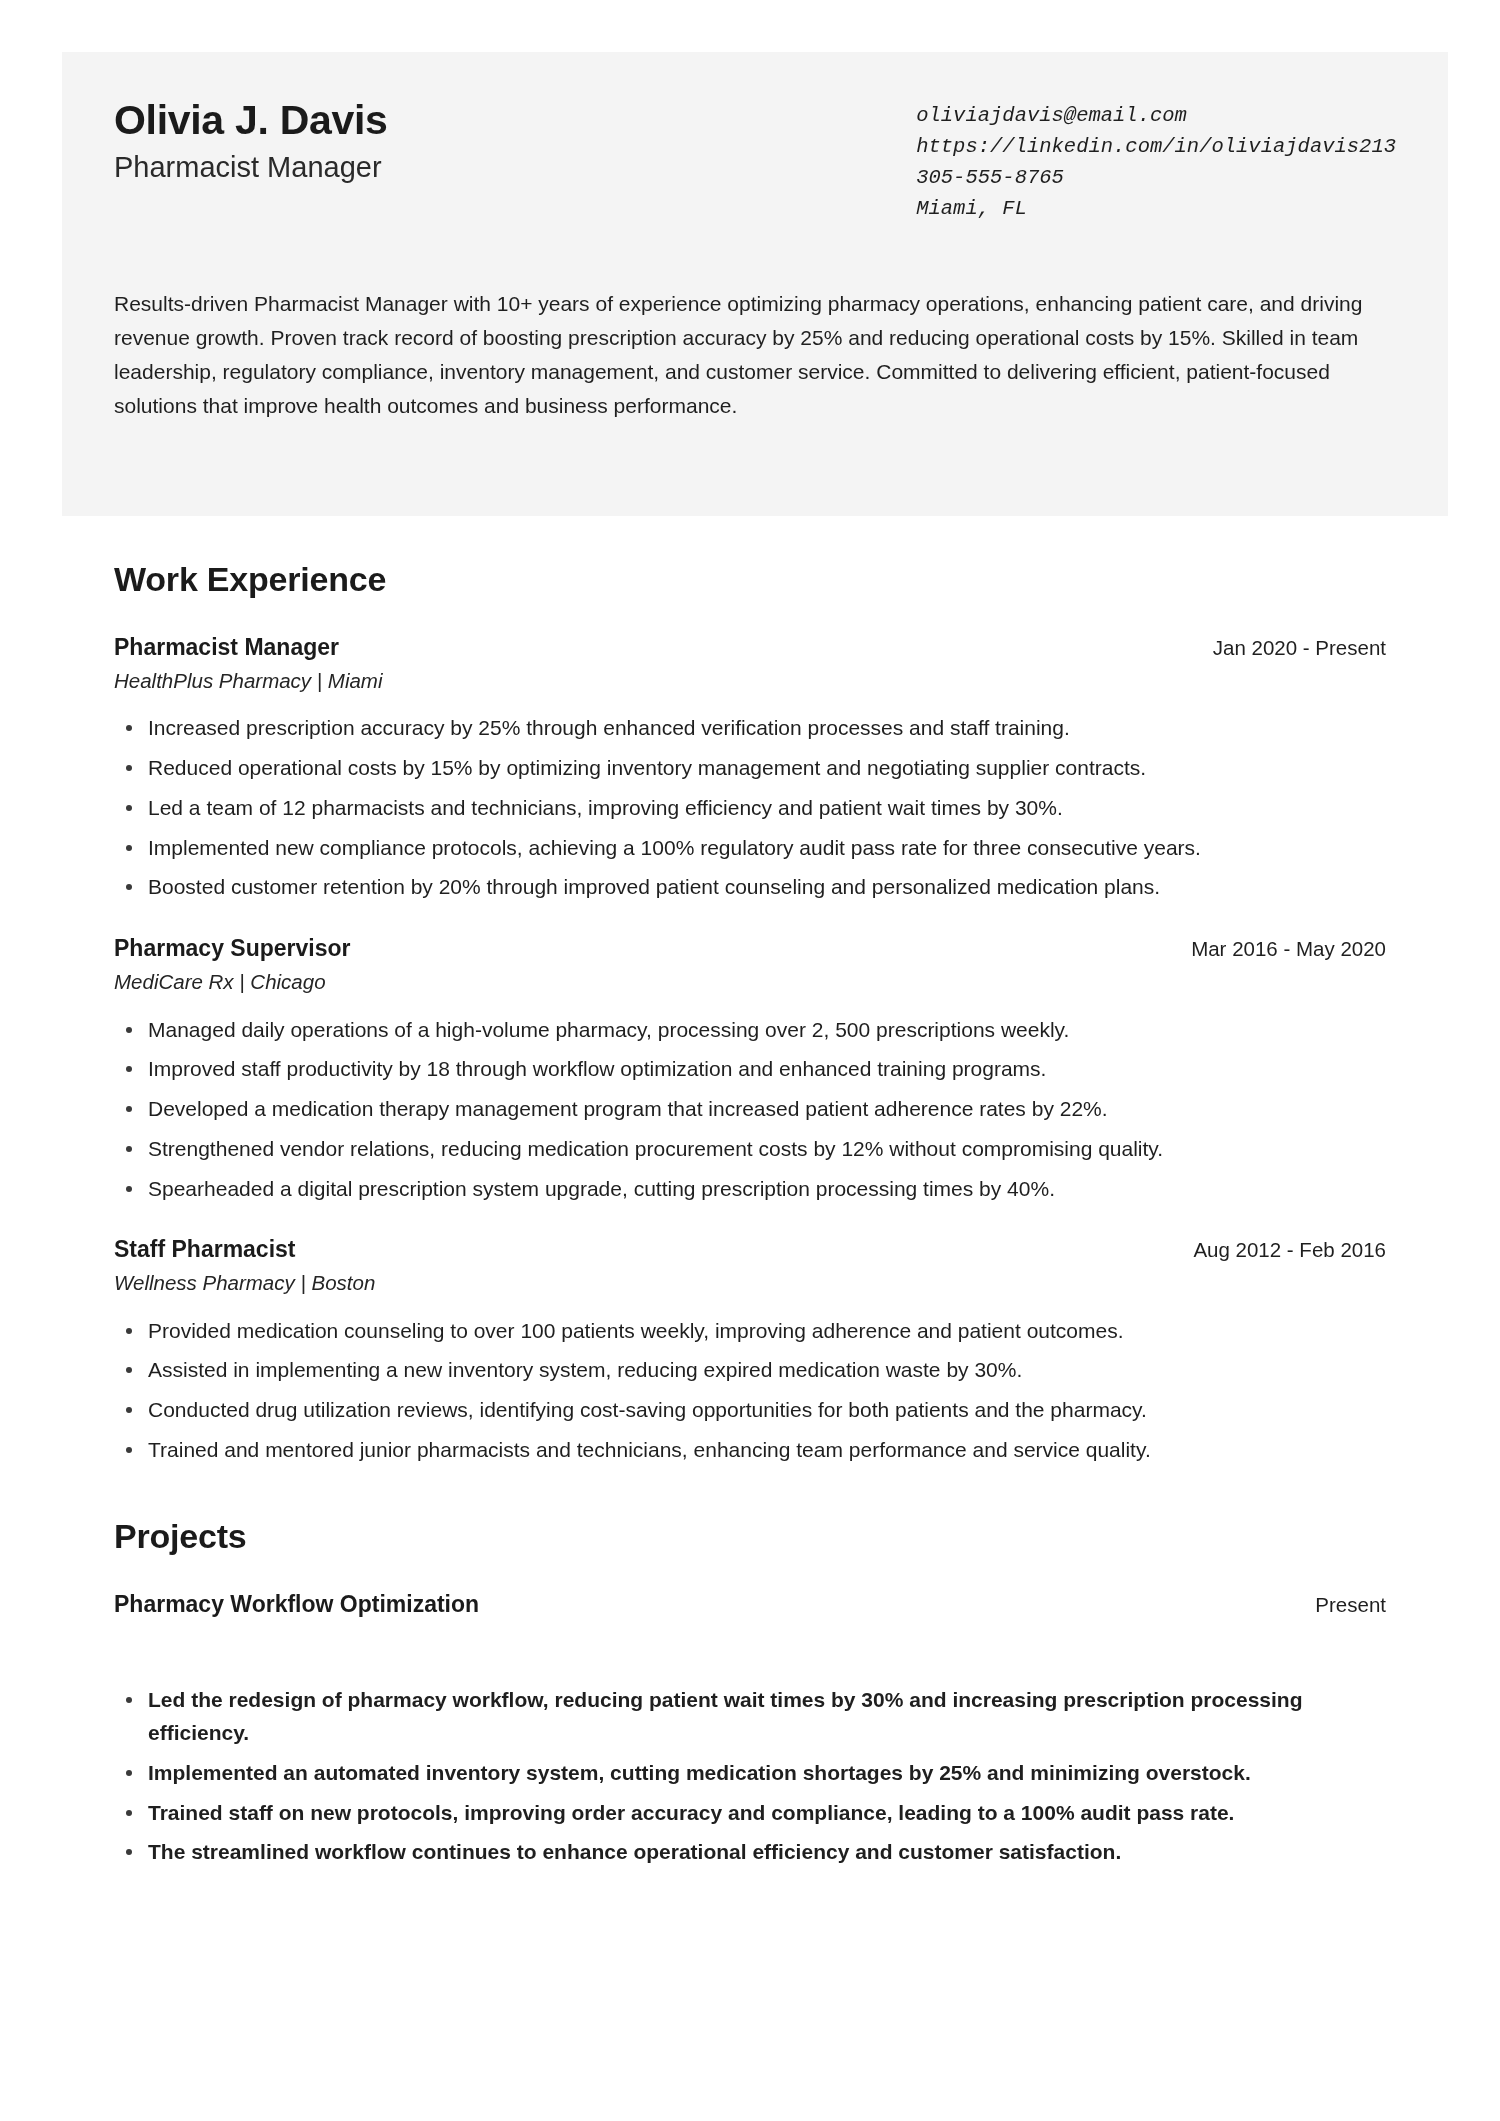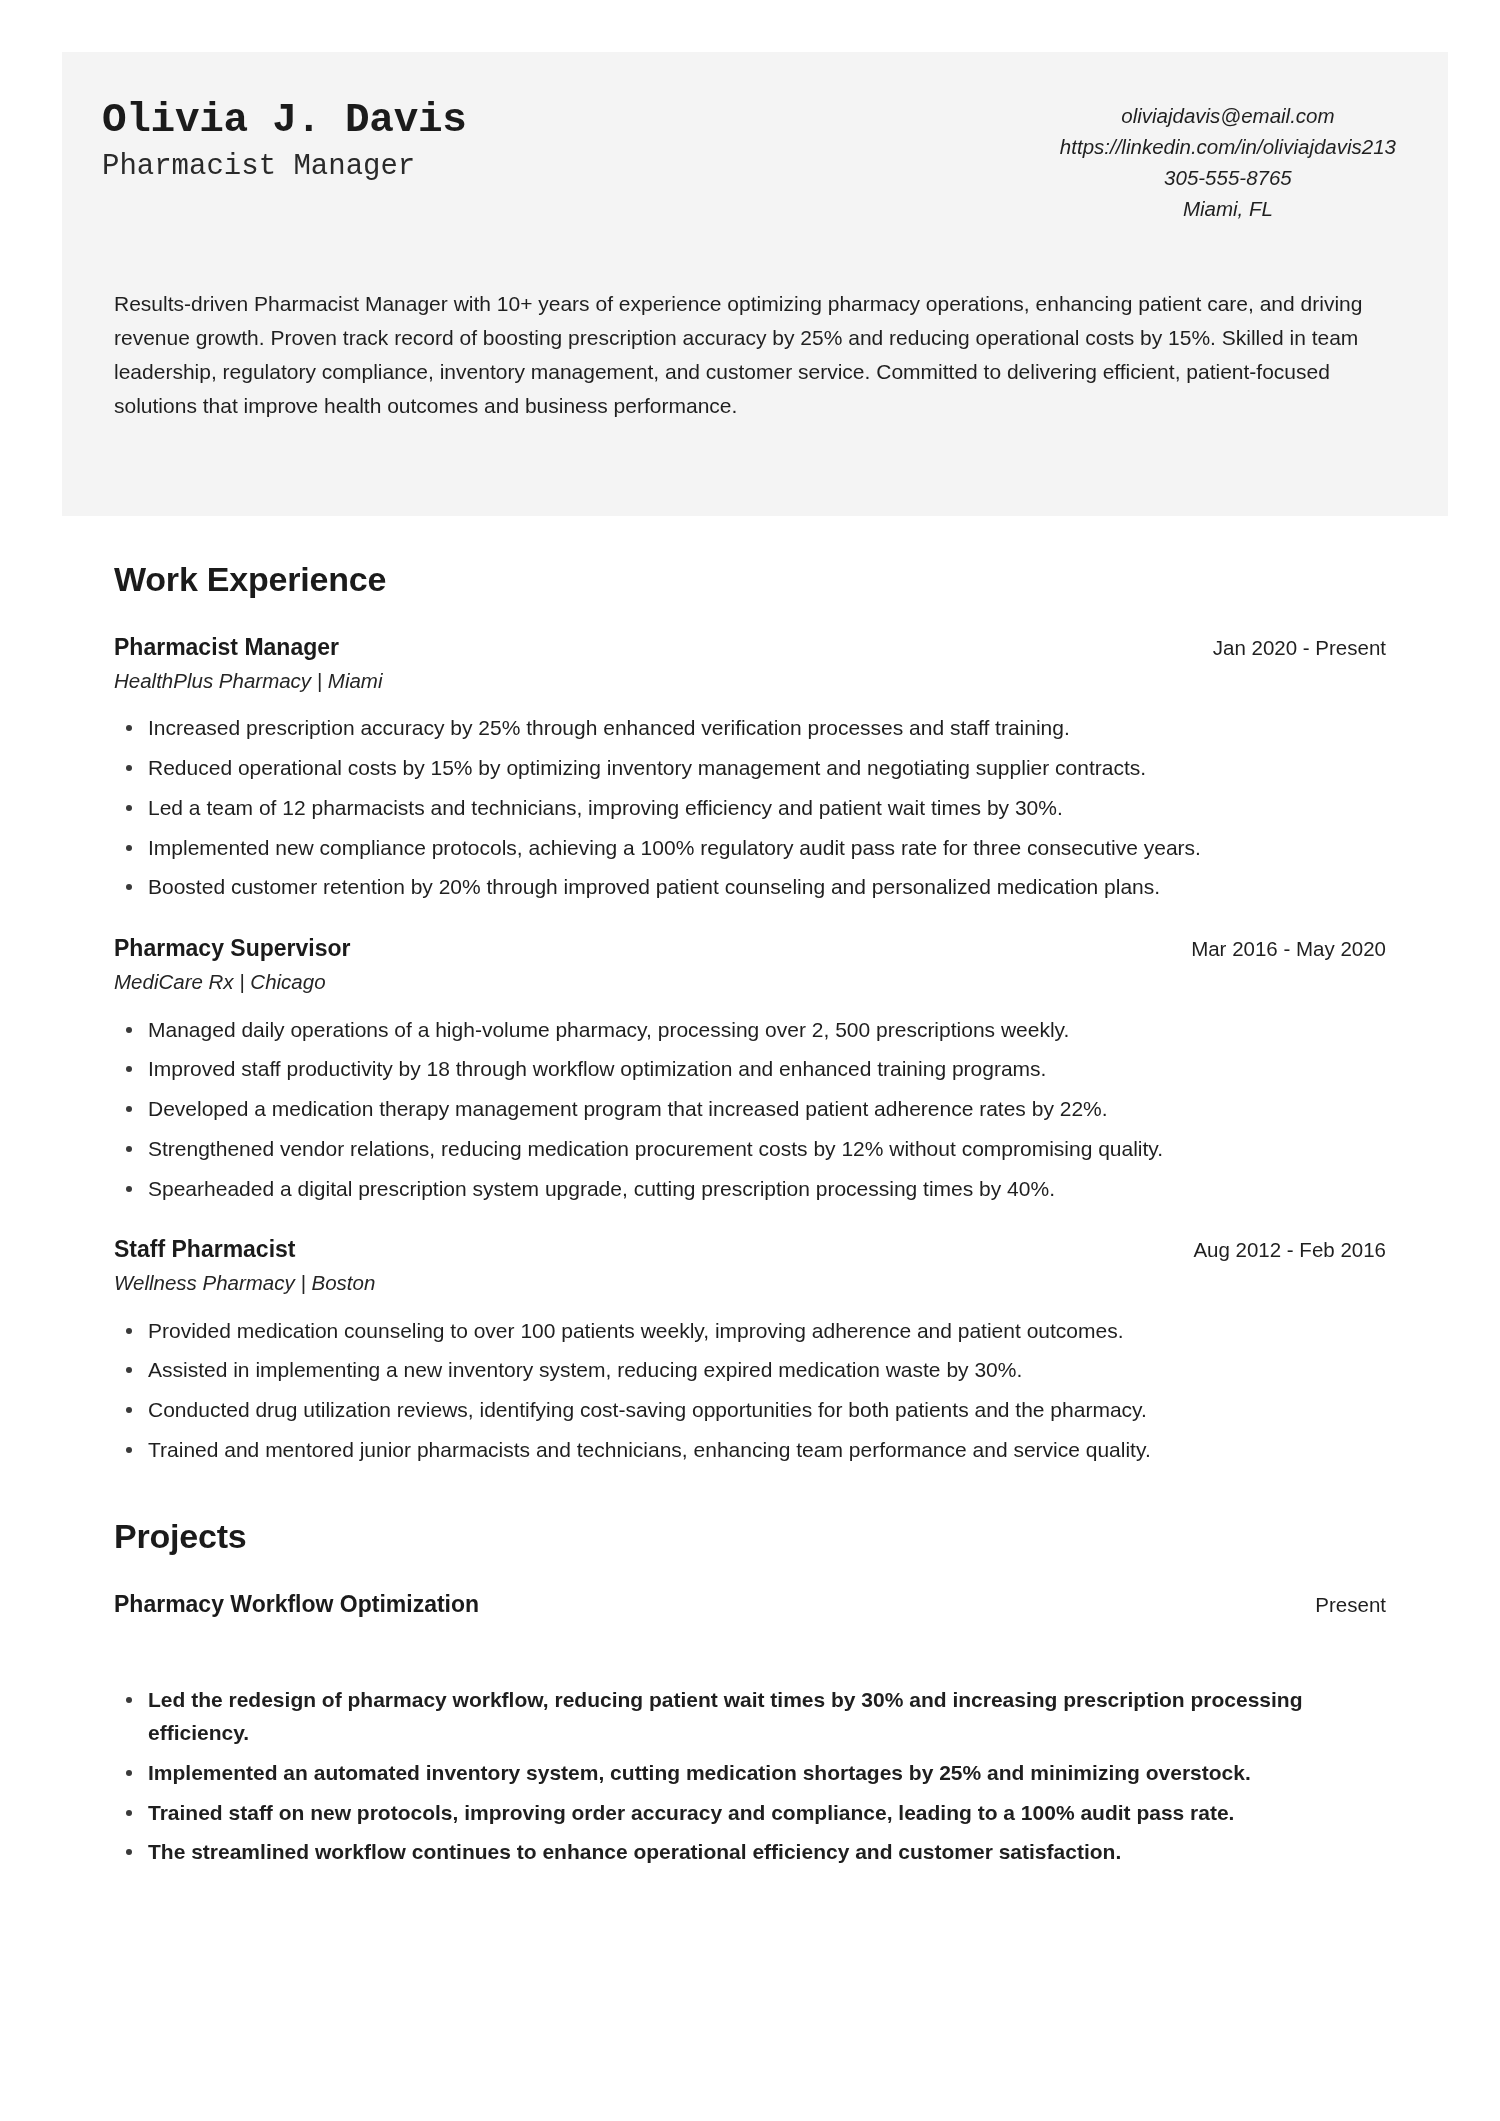--- a/index.html
+++ b/index.html
@@ -34,23 +34,22 @@
     box-sizing: border-box;
   }
   .header-inner {
     position: relative;
     padding: 48px 52px 0 52px;
     height: 100%;
     box-sizing: border-box;
   }
   .identity {
     position: absolute;
-    left: 40px;
+    left: 52px;
     top: 46px;
-    font-family: Liberation Mono, monospace;
   }
   .full-name {
     font-size: 41px;
     font-weight: bold;
     letter-spacing: -0.3px;
     color: #1b1b1b;
     line-height: 1.1;
     margin: 0;
     white-space: nowrap;
   }
@@ -59,21 +58,22 @@
     font-weight: normal;
     color: #2a2a2a;
     line-height: 1.25;
     margin: 6px 0 0 0;
     white-space: nowrap;
   }
   .contact-block {
     position: absolute;
     right: 52px;
     top: 48px;
-    text-align: center;
+    text-align: left;
+    font-family: Liberation Mono, monospace;
   }
   .contact-line {
     font-size: 20.5px;
     font-style: italic;
     color: #1f1f1f;
     line-height: 1.52;
     white-space: nowrap;
   }
   .summary {
     position: absolute;

